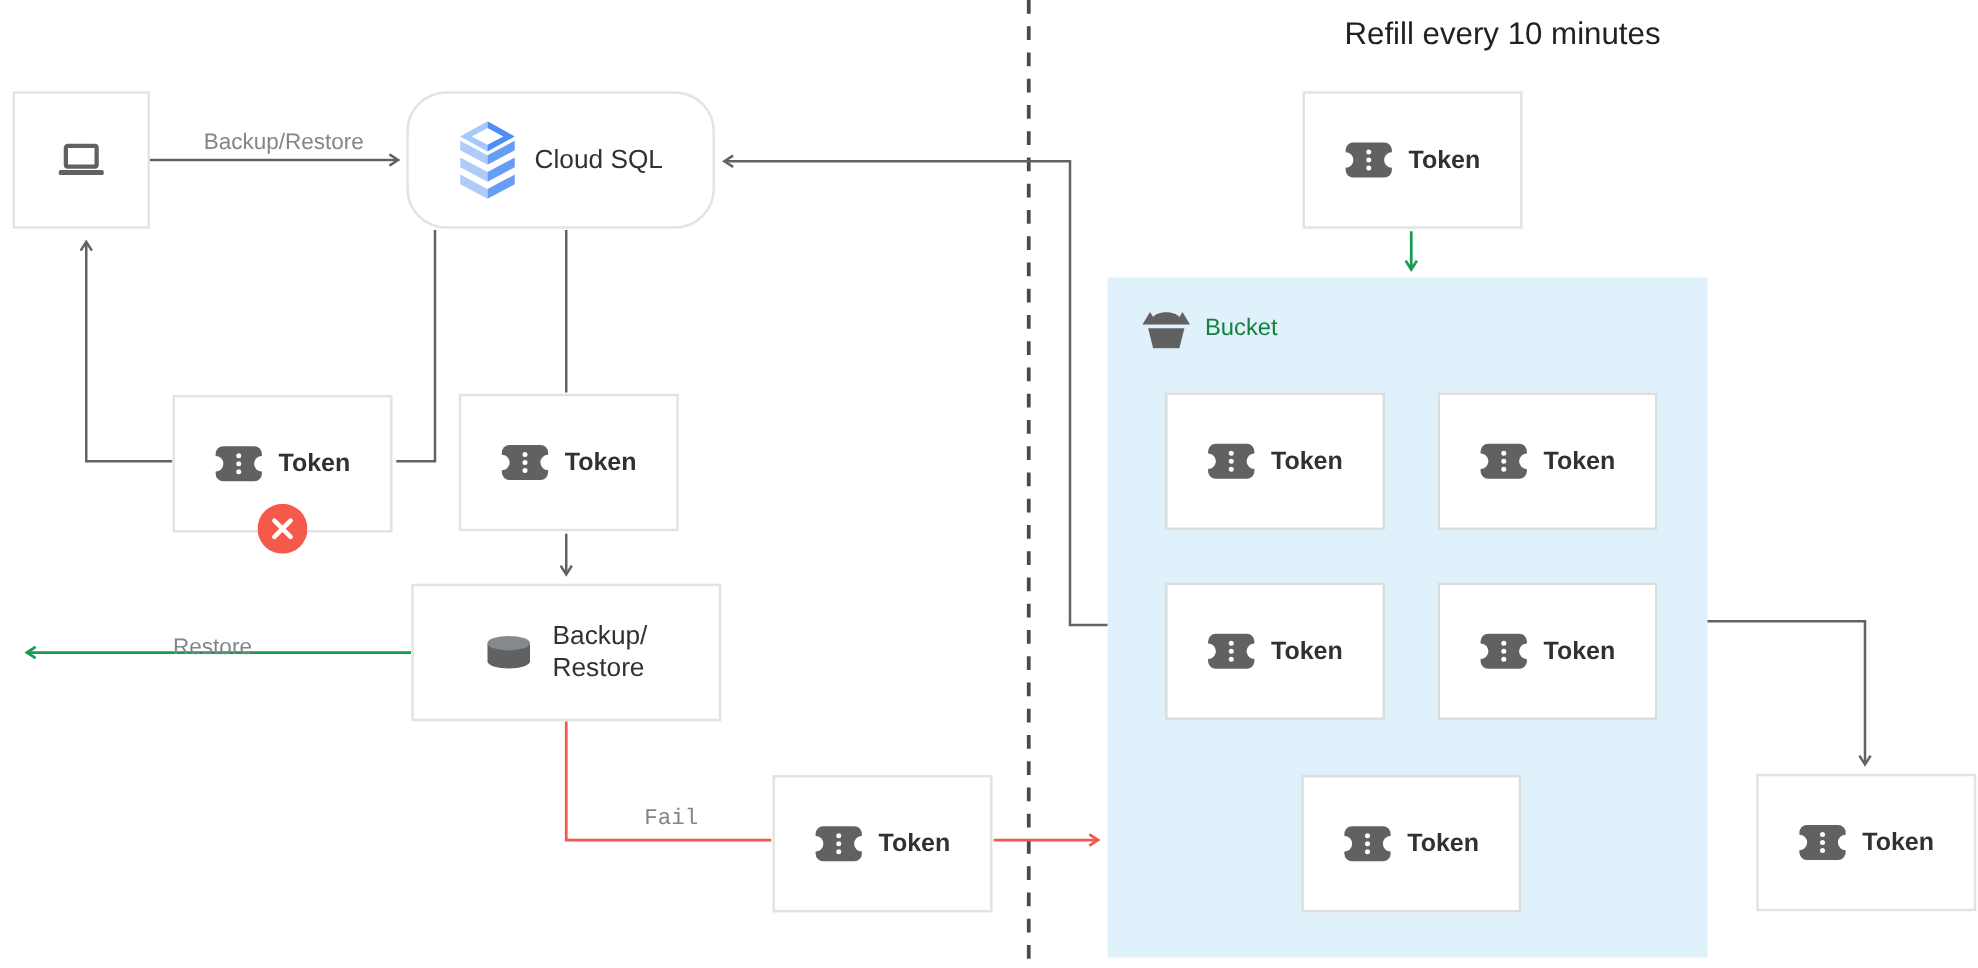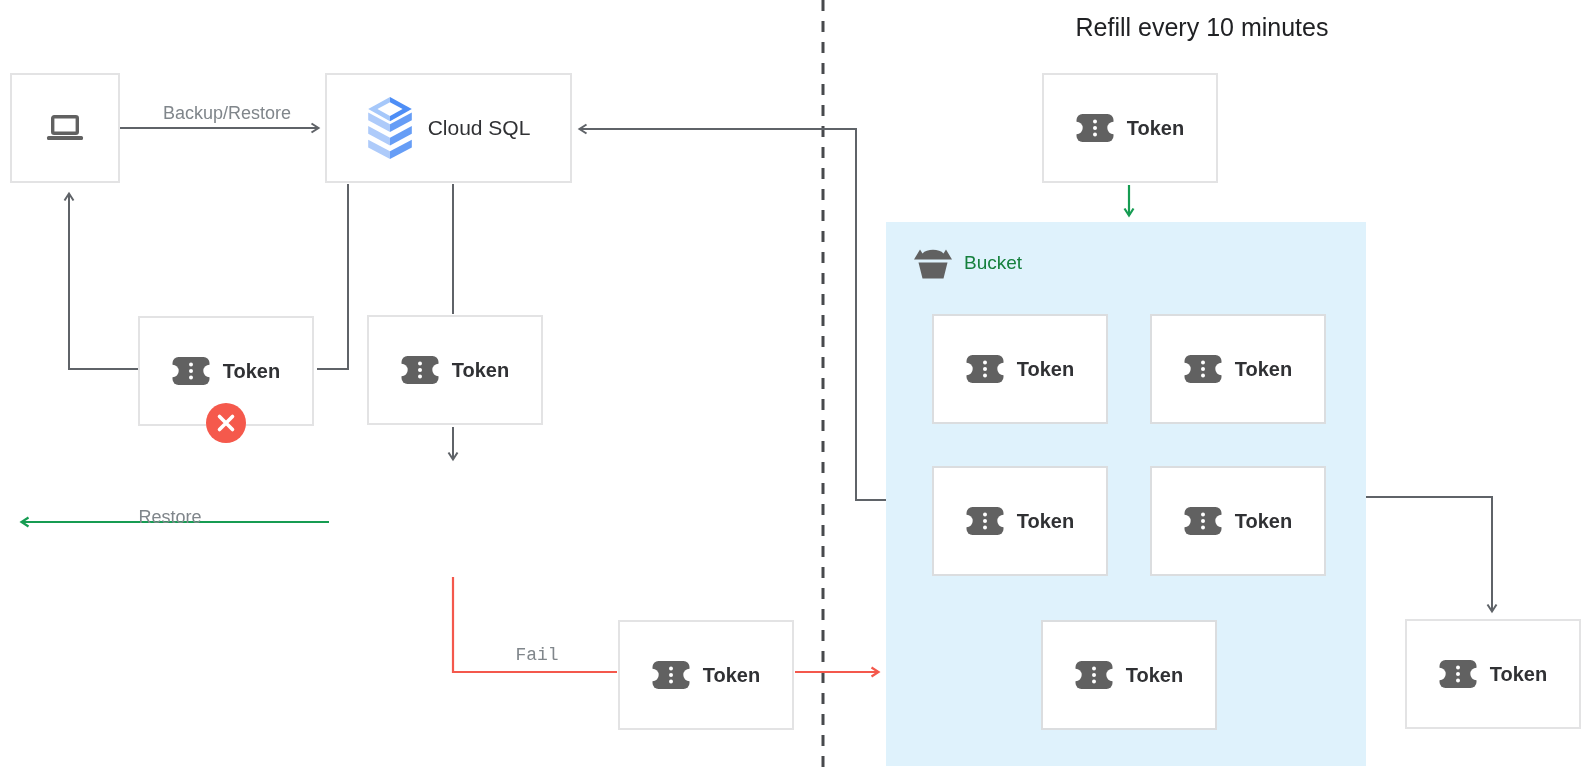--- a/index.html
+++ b/index.html
@@ -135,41 +135,50 @@
     <path class="wr" d="M453,577 V672 H617"></path>
     <path class="wr" d="M795,672 H878" marker-end="url(#ah-red)"></path>
   </svg>
 
   <div class="box" style="left:10px;top:73px;width:110px;height:110px;">
     <svg class="ic" width="40" height="30">
         <use href="#i-laptop"></use>
       </svg>
   </div>
 
-  <div class="box cloudsql-box" style="left:325px;top:73px;width:247px;height:110px;">
+  <div class="box cloudsql-box" style="left:325px;top:73px;width:247px;height:110px;border-radius:32px;">
     <svg class="ic" width="46" height="62">
         <use href="#i-cloudsql"></use>
       </svg>
     <span class="lbl">Cloud SQL</span>
   </div>
 
   <div class="box token" style="left:138px;top:316px;width:176px;height:110px;">
     <svg class="ic" width="38" height="30">
         <use href="#i-ticket"></use>
       </svg>
     <span class="lbl">Token</span>
   </div>
 
   <div class="box token" style="left:367px;top:315px;width:176px;height:110px;">
     <svg class="ic" width="38" height="30">
         <use href="#i-ticket"></use>
       </svg>
     <span class="lbl">Token</span>
   </div>
 
+  <div class="box backup-box" style="left:329px;top:467px;width:248px;height:110px;">
+    <svg class="ic" width="38" height="28">
+        <use href="#i-db"></use>
+      </svg>
+    <div class="backup-text">
+      <div>Backup/</div>
+      <div>Restore</div>
+    </div>
+  </div>
 
   <div class="box token" style="left:618px;top:620px;width:176px;height:110px;">
     <svg class="ic" width="38" height="30">
         <use href="#i-ticket"></use>
       </svg>
     <span class="lbl">Token</span>
   </div>
 
   <div class="box token" style="left:1042px;top:73px;width:176px;height:110px;">
     <svg class="ic" width="38" height="30">

